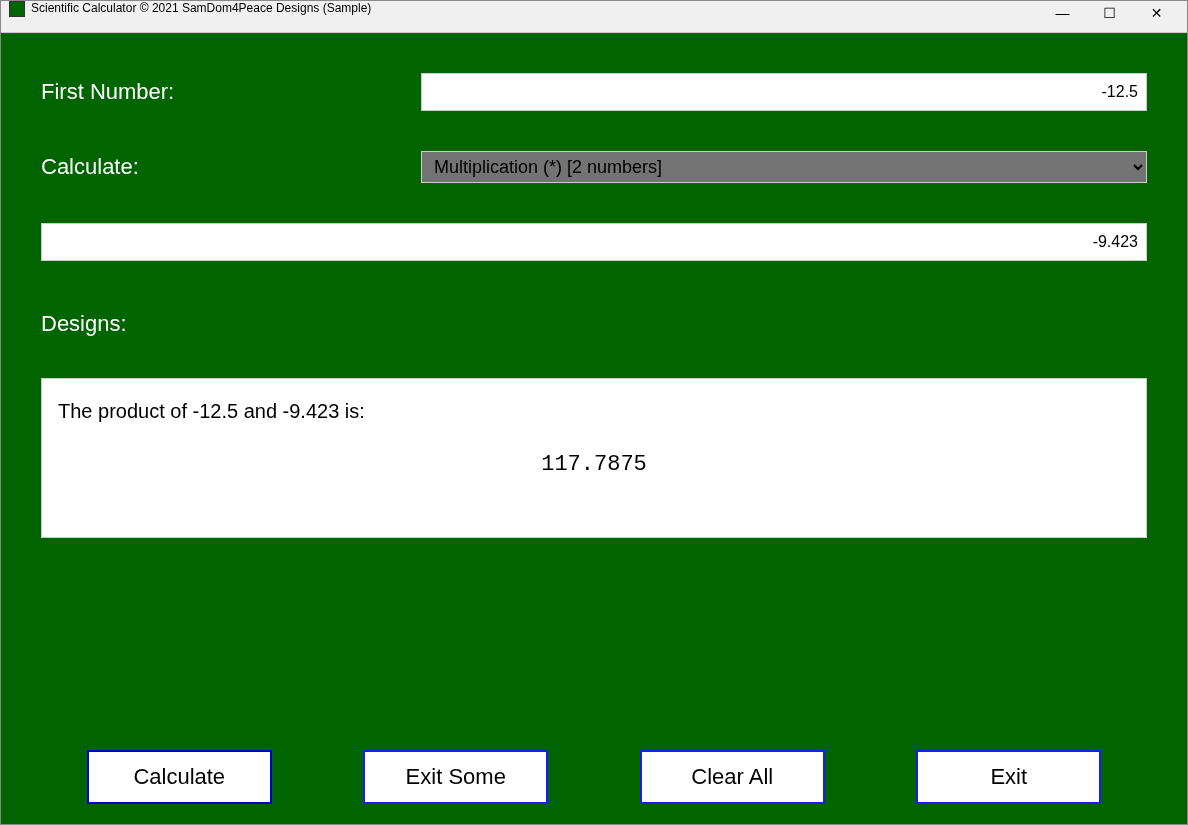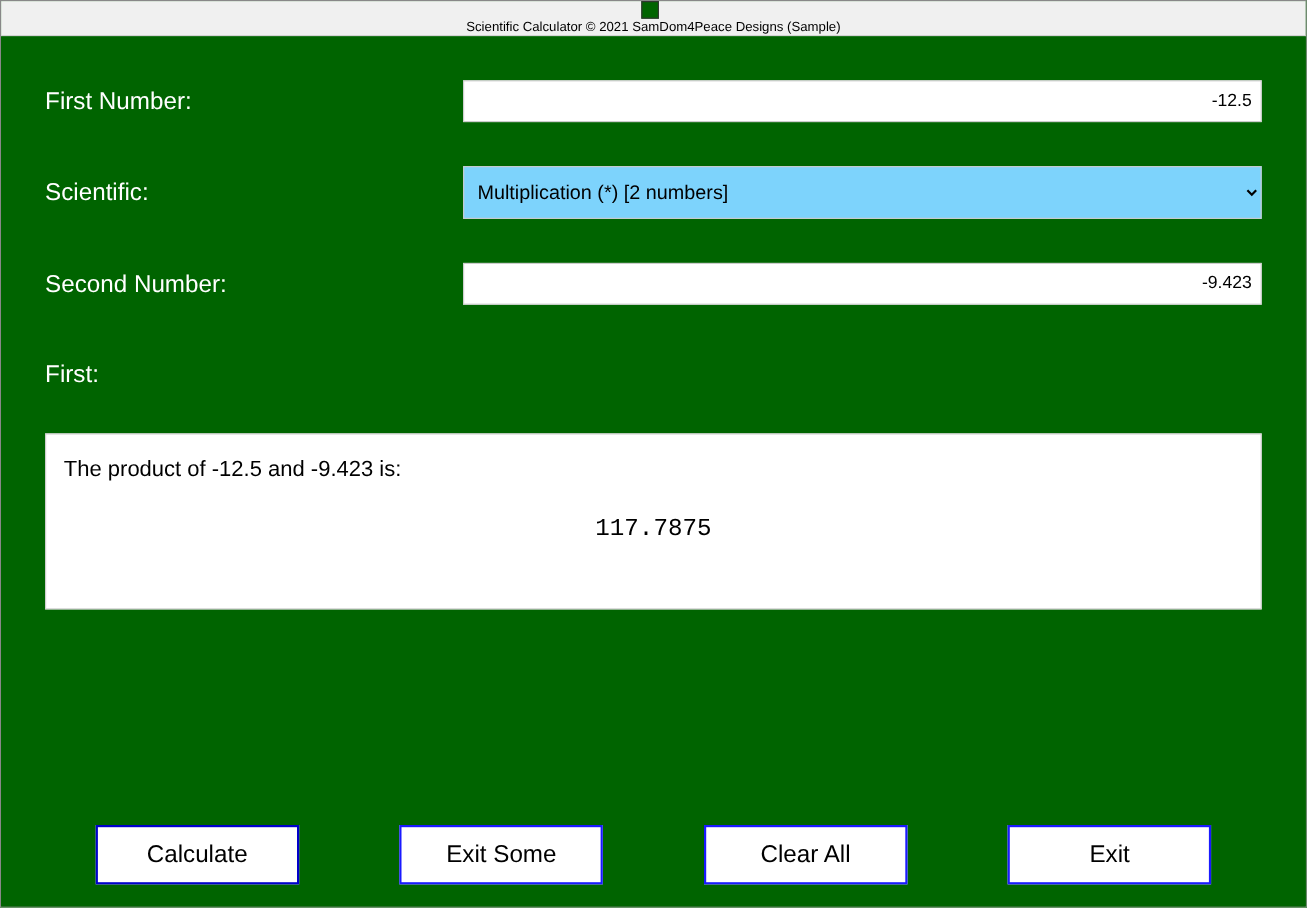--- a/index.html
+++ b/index.html
@@ -22,25 +22,24 @@
       background: #006400;
       border: 1px solid #888;
       display: flex;
       flex-direction: column;
     }
 
     .title-bar {
       background: #f0f0f0;
       height: 32px;
       display: flex;
-      align-items: center;
+      align-items: flex-start;
       padding: 0 8px;
       flex-shrink: 0;
       border-bottom: 1px solid #ccc;
-      flex-direction: column;
     }
 
     .title-bar-icon {
       width: 16px;
       height: 16px;
       margin-right: 6px;
       background: #006400;
       border: 1px solid #333;
       display: inline-block;
       flex-shrink: 0;
@@ -98,22 +97,22 @@
       height: 38px;
       background: white;
       border: 1px solid #ccc;
       font-size: 16px;
       padding: 0 8px;
       text-align: right;
     }
 
     .field-select {
       flex: 1;
-      height: 48px;
-      background: #7dd3fc;
+      height: 32px;
+      background: #737373;
       border: 1px solid #ccc;
       font-size: 18px;
       padding: 0 8px;
       appearance: auto;
       cursor: pointer;
     }
 
     .result-section {
       margin-top: 10px;
       flex: 1;
@@ -182,36 +181,35 @@
   </div>
 
   <div class="content">
 
     <div class="field-row">
       <label class="field-label">First Number:</label>
       <input class="field-input" type="text" value="-12.5" style="">
     </div>
 
     <div class="field-row">
-      <label class="field-label">Scientific:</label>
+      <label class="field-label">Calculate:</label>
       <select class="field-select">
         <option>Multiplication (*) [2 numbers]</option>
         <option>Addition (+) [2 numbers]</option>
         <option>Subtraction (-) [2 numbers]</option>
         <option>Division (/) [2 numbers]</option>
       </select>
     </div>
 
     <div class="field-row">
-      <label class="field-label">Second Number:</label>
       <input class="field-input" type="text" value="-9.423" style="">
     </div>
 
     <div class="result-section">
-      <div class="result-label">First:</div>
+      <div class="result-label">Designs:</div>
       <div class="result-box">
         <span>The product of -12.5 and -9.423 is:</span>
         <span class="result-value">117.7875</span>
       </div>
     </div>
 
   </div>
 
   <div class="button-row">
     <button class="calc-button calculate">Calculate</button>

